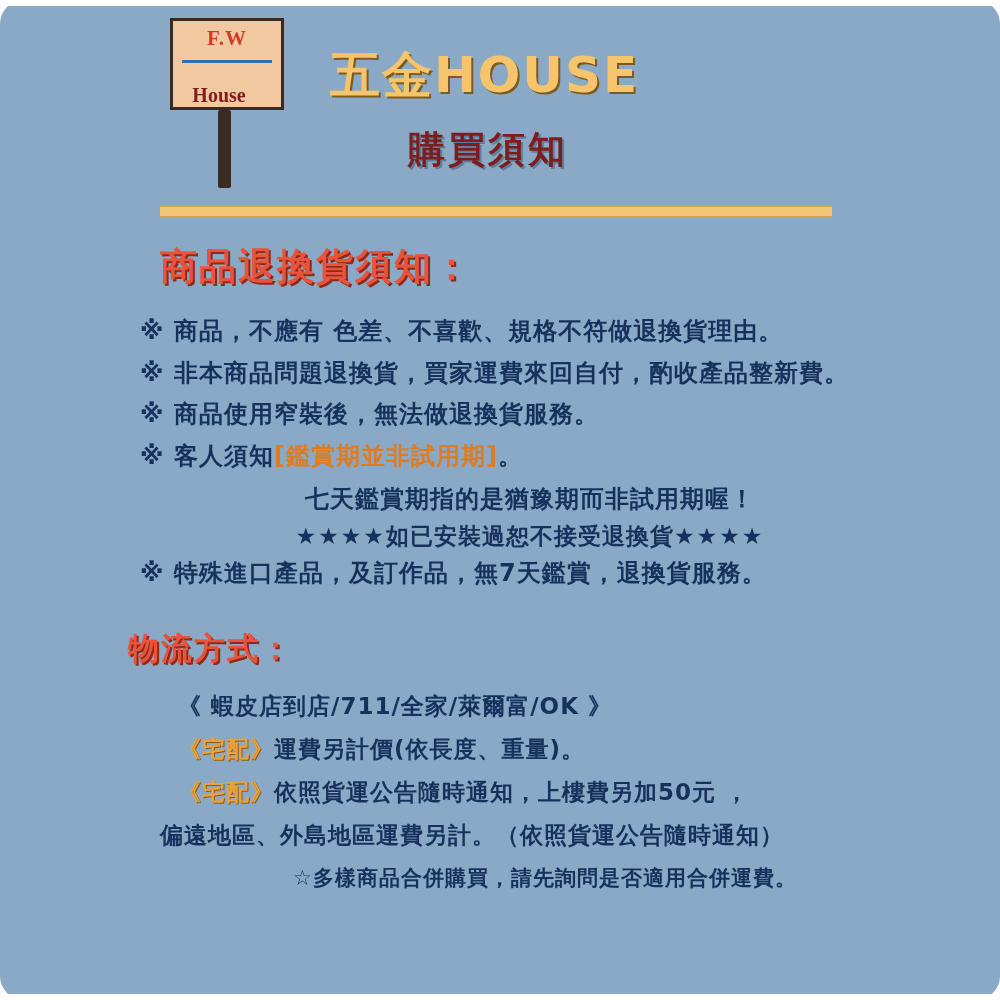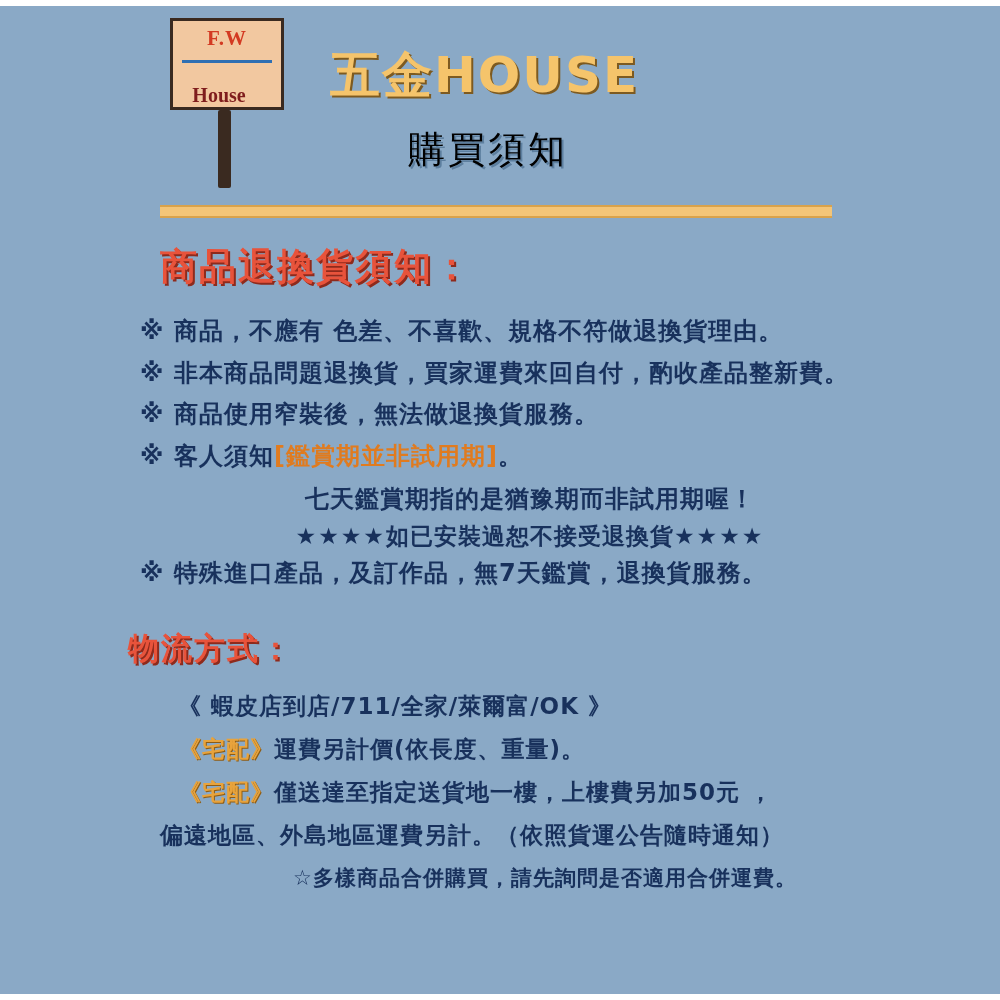--- a/index.html
+++ b/index.html
@@ -12,20 +12,21 @@
     height: 1000px;
     font-family: "Liberation Sans", sans-serif;
     overflow: hidden;
   }
   .page {
     position: relative;
     width: 1000px;
     height: 1000px;
     background: #8aa9c6;
     box-sizing: border-box;
+    border-radius: 24px;
   }
   
   .page::before, .page::after {
     content: "";
     position: absolute;
     left: 0; right: 0;
     height: 6px;
     background: #ffffff;
   }
   .page::before { top: 0; }
@@ -99,23 +100,23 @@
     font-size: 50px;
     color: #f5c46b;
     letter-spacing: 2px;
     text-shadow: 2px 2px 0 #7d5a20;
   }
   .title-sub {
     position: absolute;
     left: 408px;
     top: 125px;
     font-family: "DejaVu Sans", sans-serif;
-    font-weight: normal;
+    font-weight: bold;
     font-size: 37px;
-    color: #000000;
+    color: #7f1d1d;
     letter-spacing: 3px;
     text-shadow: 2px 2px 0 #5d7f9f;
   }
   .divider {
     position: absolute;
     left: 160px;
     top: 205px;
     width: 672px;
     height: 9px;
     background: #f3c578;
@@ -276,21 +277,21 @@
     <div class="section-heading h-logistics">物流方式：</div>
 
     <div class="logistics">
       <div class="row indent">《 蝦皮店到店/711/全家/萊爾富/OK 》</div>
 
       <div class="row indent">
         <span class="tag-orange">《宅配》</span><span>運費另計價(依長度、重量)。</span>
       </div>
 
       <div class="row indent">
-        <span class="tag-orange">《宅配》</span><span>僅送達至指定送貨地一樓，上樓費另加50元 ，</span>
+        <span class="tag-orange">《宅配》</span><span>依照貨運公告隨時通知，上樓費另加50元 ，</span>
       </div>
 
       <div class="row">偏遠地區、外島地區運費另計。（依照貨運公告隨時通知）</div>
 
       <div class="note">☆多樣商品合併購買，請先詢問是否適用合併運費。</div>
     </div>
 
   </div>
 </div>
 

